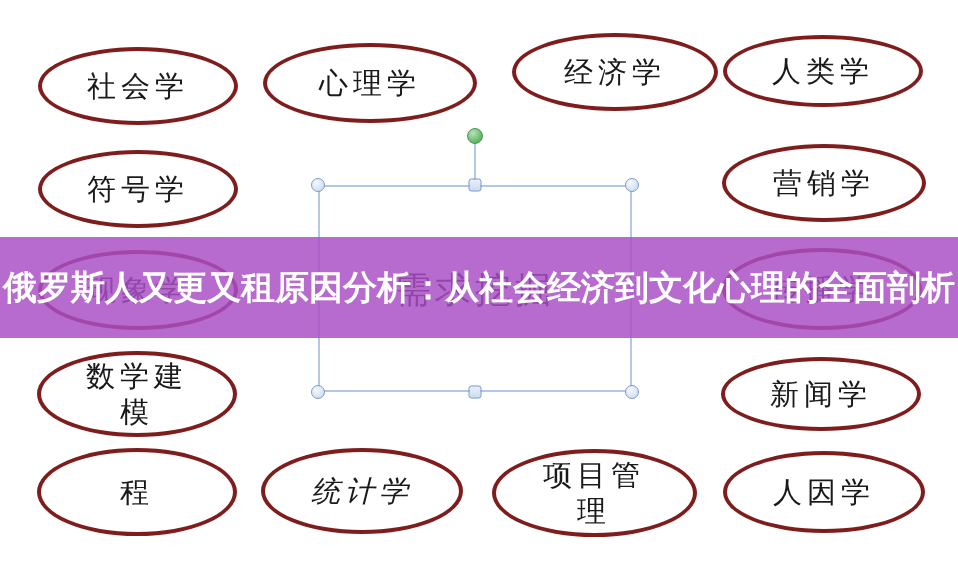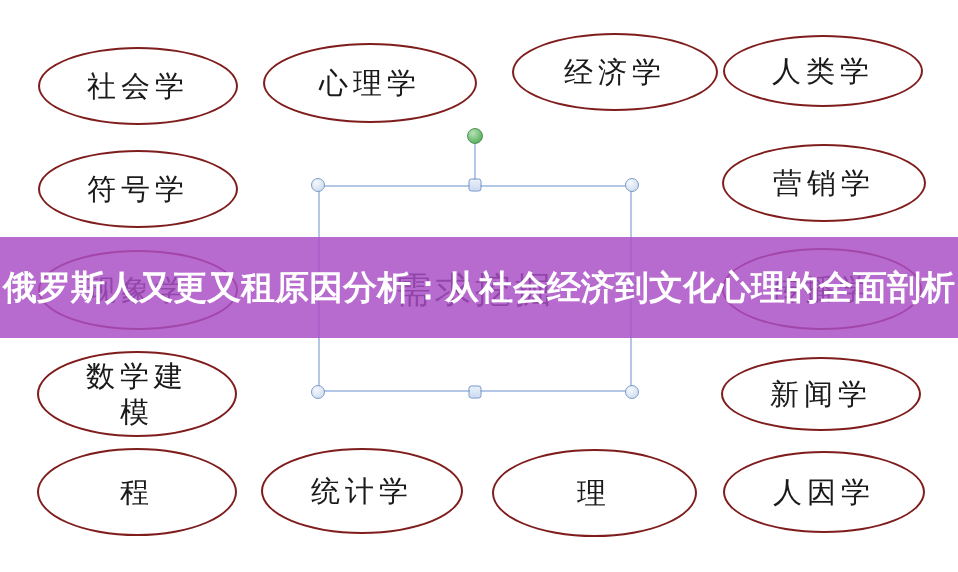--- a/index.html
+++ b/index.html
@@ -6,21 +6,21 @@
   .stage{
     position:relative;
     width:958px;height:572px;
     background:#ffffff;
     overflow:hidden;
     font-family:"DejaVu Sans", sans-serif;
   }
   
   .node{
     position:absolute;
-    border:2px solid #7f1d1d;
+    border:4px solid #7f1d1d;
     border-radius:50%;
     background:#ffffff;
     display:flex;
     flex-direction:column;
     align-items:center;
     justify-content:center;
     box-sizing:border-box;
     color:#1a1a1a;
     font-family:"DejaVu Serif", serif;
     font-size:29px;
@@ -122,24 +122,25 @@
       <div class="node" style="left: 37px; top: 351px; width: 200px; height: 86px;">
         <div class="line">数学建</div>
         <div class="line">模</div>
       </div>
       <div class="node" style="left: 721px; top: 357px; width: 200px; height: 74px;">
         <div class="line">新闻学</div>
       </div>
       <div class="node" style="left: 37px; top: 448px; width: 200px; height: 88px;">
         <div class="line">程</div>
       </div>
-      <div class="node" style="left: 261px; top: 448px; width: 202px; height: 86px;">
+      <div class="node" style="left: 261px; top: 448px; width: 202px; height: 86px; font-style: italic;">
         <div class="line">统计学</div>
       </div>
       <div class="node" style="left: 491.5px; top: 449px; width: 205px; height: 88px;">
+        <div class="line">项目管</div>
         <div class="line">理</div>
       </div>
       <div class="node" style="left: 723px; top: 451px; width: 202px; height: 82px;">
         <div class="line">人因学</div>
       </div>
     </div>
 
   <div class="sel-rect"></div>
 
   <div class="center-label">需求挖掘</div>

